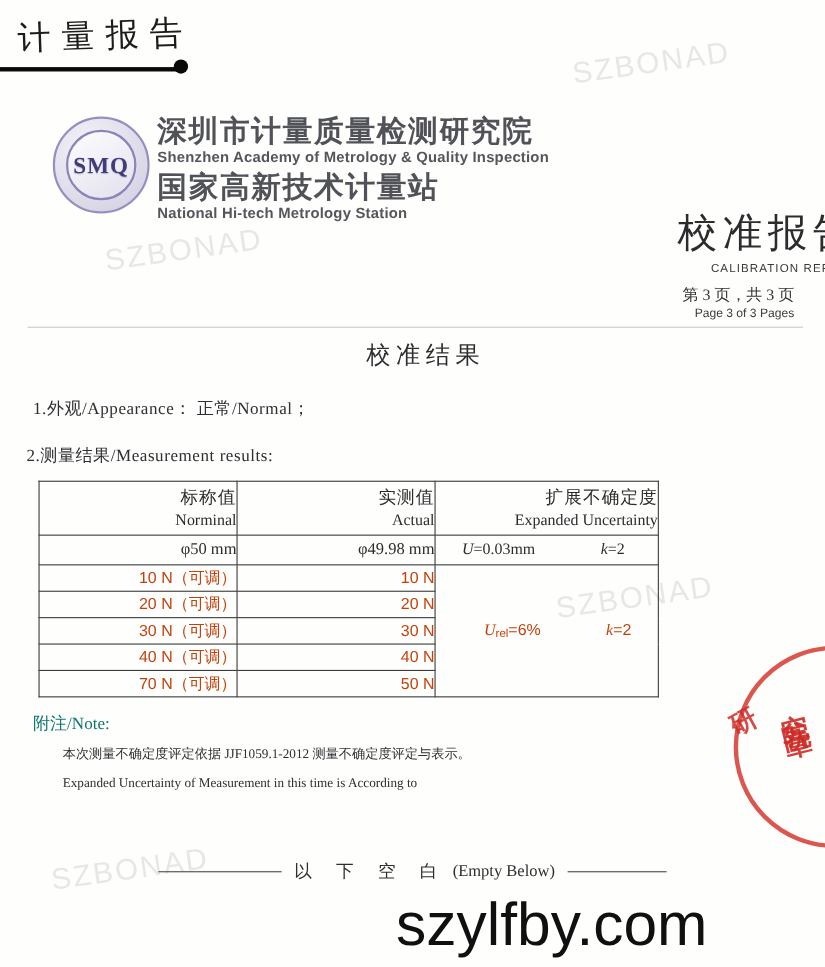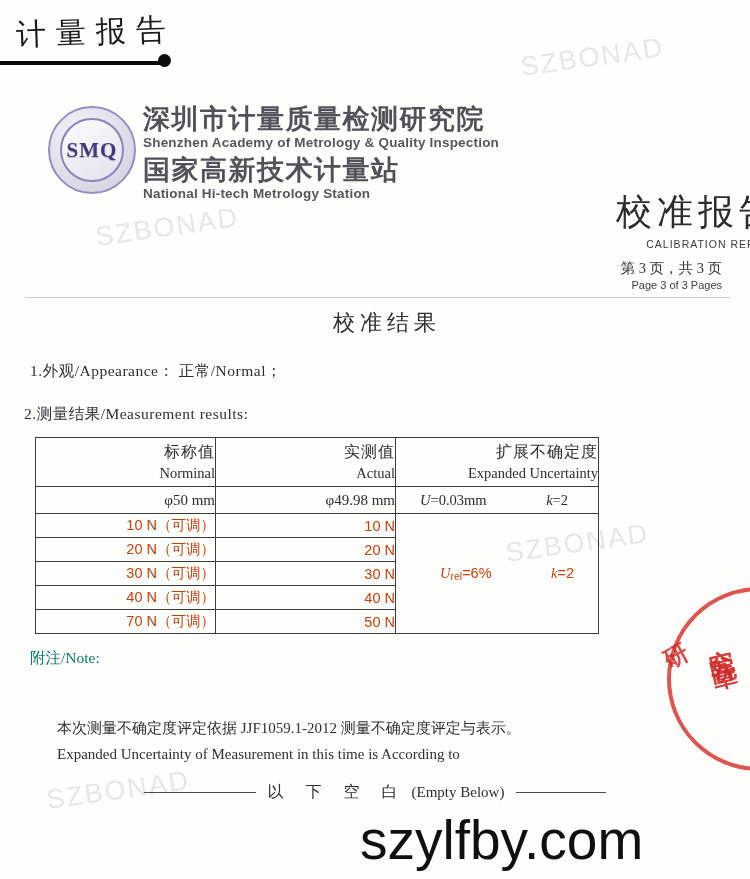--- a/index.html
+++ b/index.html
@@ -77,21 +77,21 @@
   tr.r-force td{height:23px;font-family:"Liberation Sans","DejaVu Sans",sans-serif;
         font-size:14.5px;color:#c2410c;}
   td.merged{font-family:"Liberation Serif",serif;}
   .uk{display:flex;justify-content:space-between;padding:0 30px 0 24px;font-size:14.5px;}
   .uk2{display:flex;justify-content:space-between;padding:0 24px 0 44px;font-size:14.5px;}
   .uk i,.uk2 i{font-family:"Liberation Serif",serif;}
   .uk2 sub{font-size:10.5px;vertical-align:-2px;}
 
   
   .note-label{left:30px;top:648px;font-size:15.5px;color:#0f766e;}
-  .note-body{left:57px;top:716px;width:625px;font-size:15px;line-height:25.5px;color:#2f2f33;}
+  .note-body{left:57px;top:673px;width:625px;font-size:12px;line-height:25.5px;color:#2f2f33;}
 
   
   .empty-row{left:0;top:782px;width:100%;display:flex;align-items:center;justify-content:center;
         gap:12px;position:absolute;}
   .dash{height:1.5px;background:#4a4a4a;}
   .dash-l{width:112px;}
   .dash-r{width:90px;}
   .empty-cn{font-size:16px;word-spacing:14px;letter-spacing:2px;color:#2e2e31;}
   .empty-en{font-size:15px;color:#2e2e31;}
 

